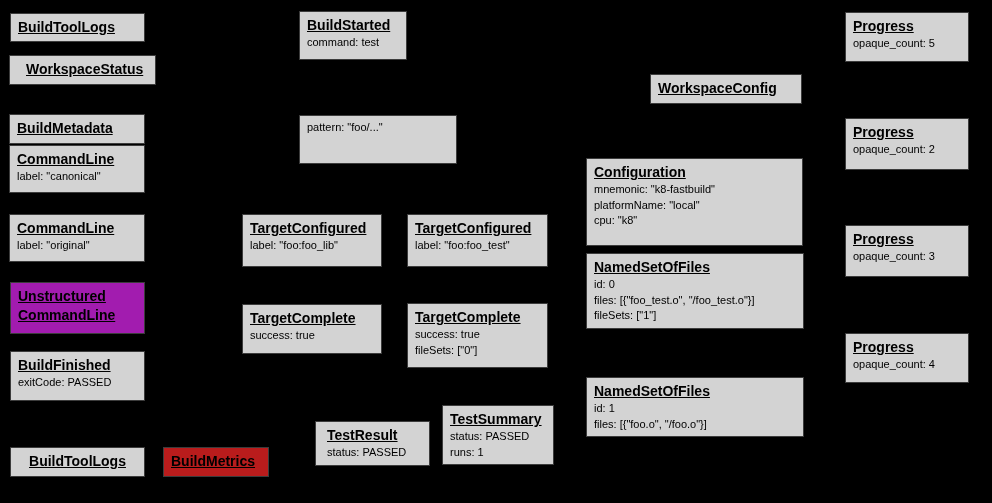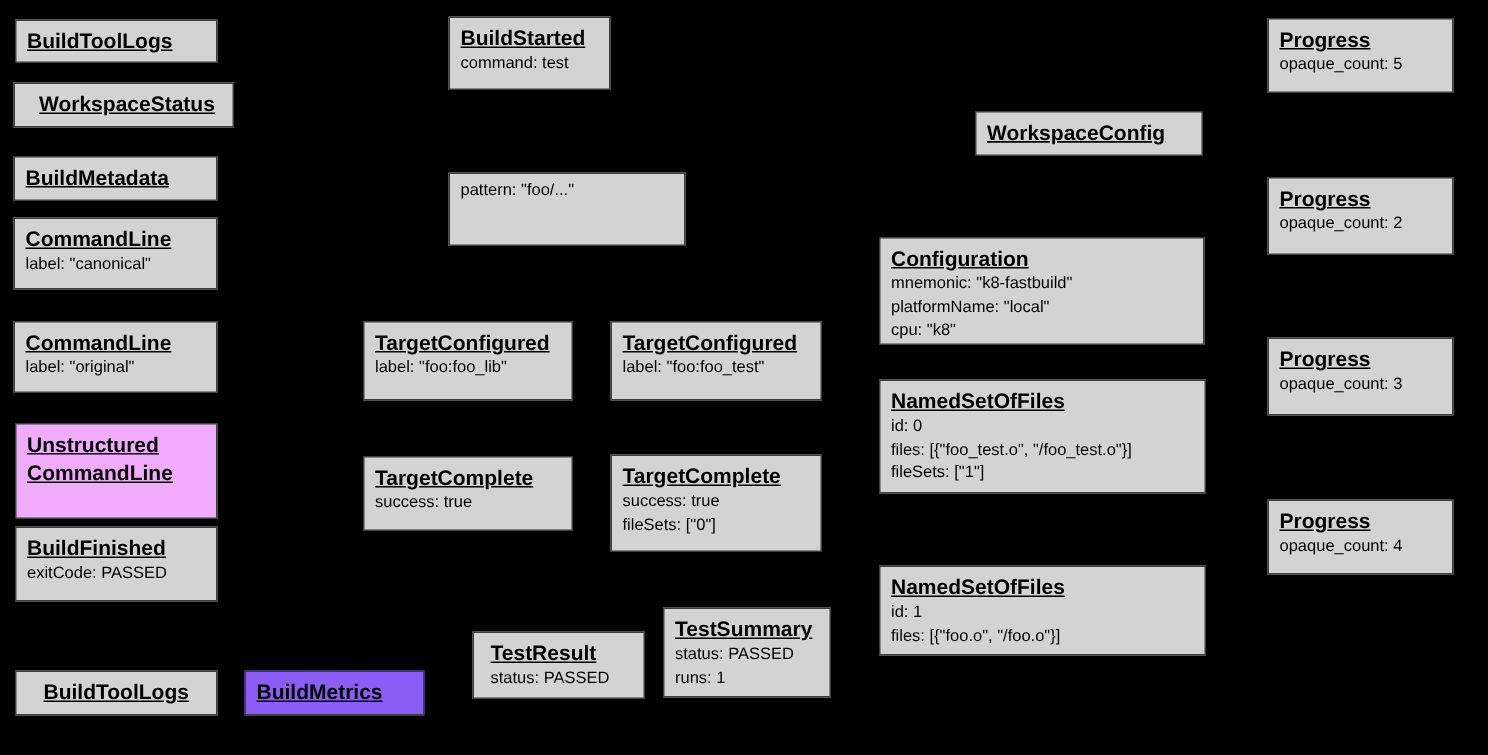--- a/index.html
+++ b/index.html
@@ -37,43 +37,43 @@
 </head>
 <body>
 
 <div id="canvas" style="background: rgb(0, 0, 0);">
     <div class="node" style="left: 10px; top: 13px; width: 135px; height: 29px; background: rgb(211, 211, 211); border-color: rgb(60, 60, 60); color: rgb(0, 0, 0);">
       <div class="node-title-line">BuildToolLogs</div>
     </div>
     <div class="node" style="left: 9px; top: 55px; width: 147px; height: 30px; background: rgb(211, 211, 211); border-color: rgb(60, 60, 60); color: rgb(0, 0, 0); padding-left: 16px;">
       <div class="node-title-line">WorkspaceStatus</div>
     </div>
-    <div class="node" style="left: 9px; top: 104px; width: 136px; height: 30px; background: rgb(211, 211, 211); border-color: rgb(60, 60, 60); color: rgb(0, 0, 0);">
+    <div class="node" style="left: 9px; top: 114px; width: 136px; height: 30px; background: rgb(211, 211, 211); border-color: rgb(60, 60, 60); color: rgb(0, 0, 0);">
       <div class="node-title-line">BuildMetadata</div>
     </div>
     <div class="node" style="left: 9px; top: 145px; width: 136px; height: 48px; background: rgb(211, 211, 211); border-color: rgb(60, 60, 60); color: rgb(0, 0, 0);">
       <div class="node-title-line">CommandLine</div>
       <div class="node-detail">label: "canonical"</div>
     </div>
     <div class="node" style="left: 9px; top: 214px; width: 136px; height: 48px; background: rgb(211, 211, 211); border-color: rgb(60, 60, 60); color: rgb(0, 0, 0);">
       <div class="node-title-line">CommandLine</div>
       <div class="node-detail">label: "original"</div>
     </div>
-    <div class="node" style="left: 10px; top: 282px; width: 135px; height: 64px; background: #f0abfc; border-color: rgb(60, 60, 60); color: rgb(0, 0, 0);">
+    <div class="node" style="left: 10px; top: 282px; width: 135px; height: 52px; background: #a21caf; border-color: rgb(60, 60, 60); color: rgb(0, 0, 0);">
       <div class="node-title-line">Unstructured</div>
       <div class="node-title-line">CommandLine</div>
     </div>
     <div class="node" style="left: 10px; top: 351px; width: 135px; height: 50px; background: rgb(211, 211, 211); border-color: rgb(60, 60, 60); color: rgb(0, 0, 0);">
       <div class="node-title-line">BuildFinished</div>
       <div class="node-detail">exitCode: PASSED</div>
     </div>
     <div class="node" style="left: 10px; top: 447px; width: 135px; height: 30px; background: rgb(211, 211, 211); border-color: rgb(60, 60, 60); color: rgb(0, 0, 0); text-align: center;">
       <div class="node-title-line">BuildToolLogs</div>
     </div>
-    <div class="node" style="left: 163px; top: 447px; width: 120px; height: 30px; background: #8b5cf6; border-color: rgb(60, 60, 60); color: rgb(0, 0, 0);">
+    <div class="node" style="left: 163px; top: 447px; width: 106px; height: 30px; background: #b91c1c; border-color: rgb(60, 60, 60); color: rgb(0, 0, 0);">
       <div class="node-title-line">BuildMetrics</div>
     </div>
     <div class="node" style="left: 299px; top: 11px; width: 108px; height: 49px; background: rgb(211, 211, 211); border-color: rgb(60, 60, 60); color: rgb(0, 0, 0);">
       <div class="node-title-line">BuildStarted</div>
       <div class="node-detail">command: test</div>
     </div>
     <div class="node" style="left: 299px; top: 115px; width: 158px; height: 49px; background: rgb(211, 211, 211); border-color: rgb(60, 60, 60); color: rgb(0, 0, 0);">
       <div class="node-detail">pattern: "foo/..."</div>
     </div>
     <div class="node" style="left: 242px; top: 214px; width: 140px; height: 53px; background: rgb(211, 211, 211); border-color: rgb(60, 60, 60); color: rgb(0, 0, 0);">
@@ -95,24 +95,24 @@
     </div>
     <div class="node" style="left: 315px; top: 421px; width: 115px; height: 45px; background: rgb(211, 211, 211); border-color: rgb(60, 60, 60); color: rgb(0, 0, 0); padding-left: 11px;">
       <div class="node-title-line">TestResult</div>
       <div class="node-detail">status: PASSED</div>
     </div>
     <div class="node" style="left: 442px; top: 405px; width: 112px; height: 60px; background: rgb(211, 211, 211); border-color: rgb(60, 60, 60); color: rgb(0, 0, 0);">
       <div class="node-title-line">TestSummary</div>
       <div class="node-detail">status: PASSED</div>
       <div class="node-detail">runs: 1</div>
     </div>
-    <div class="node" style="left: 650px; top: 74px; width: 152px; height: 30px; background: rgb(211, 211, 211); border-color: rgb(60, 60, 60); color: rgb(0, 0, 0); text-decoration: underline;">
+    <div class="node" style="left: 650px; top: 74px; width: 152px; height: 30px; background: rgb(211, 211, 211); border-color: rgb(60, 60, 60); color: rgb(0, 0, 0);">
       <div class="node-title-line">WorkspaceConfig</div>
     </div>
-    <div class="node" style="left: 586px; top: 158px; width: 217px; height: 72px; background: rgb(211, 211, 211); border-color: rgb(60, 60, 60); color: rgb(0, 0, 0);">
+    <div class="node" style="left: 586px; top: 158px; width: 217px; height: 88px; background: rgb(211, 211, 211); border-color: rgb(60, 60, 60); color: rgb(0, 0, 0);">
       <div class="node-title-line">Configuration</div>
       <div class="node-detail">mnemonic: "k8-fastbuild"</div>
       <div class="node-detail">platformName: "local"</div>
       <div class="node-detail">cpu: "k8"</div>
     </div>
     <div class="node" style="left: 586px; top: 253px; width: 218px; height: 76px; background: rgb(211, 211, 211); border-color: rgb(60, 60, 60); color: rgb(0, 0, 0);">
       <div class="node-title-line">NamedSetOfFiles</div>
       <div class="node-detail">id: 0</div>
       <div class="node-detail">files: [{"foo_test.o", "/foo_test.o"}]</div>
       <div class="node-detail">fileSets: ["1"]</div>

